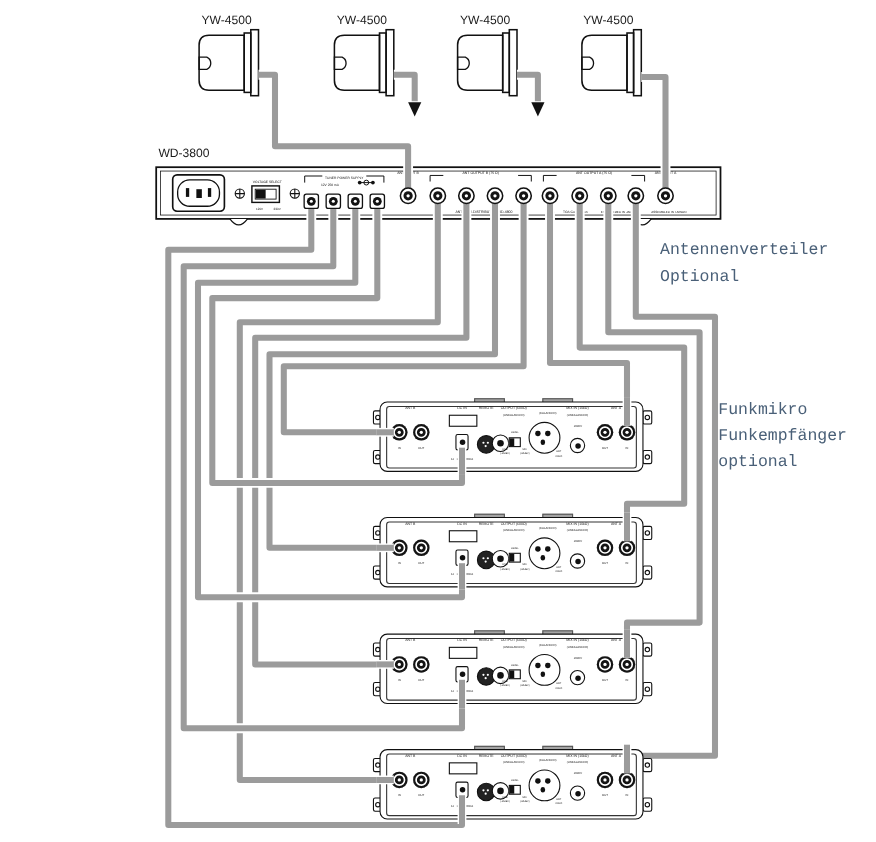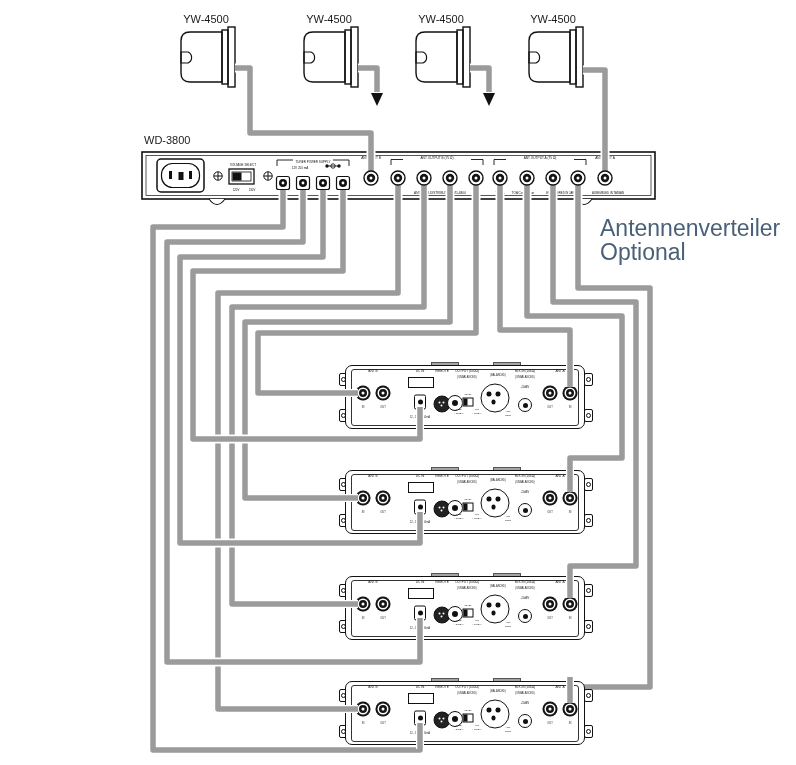--- a/index.html
+++ b/index.html
@@ -14,21 +14,21 @@
   .cc{stroke:var(--cable);stroke-width:5.5;fill:none;stroke-linejoin:round;}
   .csB{stroke:#fff;stroke-width:8;fill:none;stroke-linejoin:round;}
   
   text{fill:#111;font-family:"Liberation Sans",sans-serif;} .t32{font-size:3.2px;} .t3{font-size:3px;}
   .t28{font-size:2.8px;} .tb{font-size:4.4px;font-weight:bold;}
   .oln{stroke:#111;fill:none;}
   
   .yw{position:absolute;font-size:11px;transform:translateX(-50%);z-index:3;}
   .note{position:absolute;font-size:10.5px;color:#2b2b2b;z-index:3;}
   .model{position:absolute;font-size:11px;z-index:3;}
-  .ann{position:absolute;font-size:23px;line-height:24px;color:var(--blue);z-index:3;}
+  .ann{position:absolute;font-size:15px;line-height:24px;color:var(--blue);z-index:3;font-family:Liberation Mono, monospace;}
   
   .receiver{position:absolute;left:345px;width:240px;height:64px;z-index:2;}
   .r-body{position:absolute;inset:0;border:1.6px solid #111;border-radius:7px;background:#fff;}
   .r-inner{position:absolute;inset:3.5px 6px;border:1px solid #333;border-radius:3px;}
   .ear{position:absolute;width:7px;height:11px;border:1.2px solid #111;border-radius:2px;background:#fff;}
   .ear::after{content:"";position:absolute;left:1.2px;top:3px;width:3px;height:3px;border:0.8px solid #111;border-radius:50%;}
   .ttab{position:absolute;top:-3px;width:26px;height:4px;background:#a5a5a5;border:1px solid #555;}
   .rlbl{position:absolute;font-size:3.2px;white-space:nowrap;transform:translateX(-50%);z-index:4;}
   .rs{font-size:2.6px;} .rxs{font-size:2.2px;}
   .bnc{position:absolute;width:15px;height:15px;border-radius:50%;background:#141414;
@@ -257,20 +257,25 @@
 
   <div class="yw" style="left:206px;top:13px">YW-4500</div>
   <div class="yw" style="left:329px;top:13px">YW-4500</div>
   <div class="yw" style="left:441px;top:13px">YW-4500</div>
   <div class="yw" style="left:553px;top:13px">YW-4500</div>
   <div class="model" style="left:144px;top:134px">WD-3800</div>
   <div class="ann" style="left:600px;top:216px">
     <div>Antennenverteiler</div>
     <div>Optional</div>
   </div>
+  <div class="ann" style="left:653px;top:361px">
+    <div>Funkmikro</div>
+    <div>Funkempfänger</div>
+    <div>optional</div>
+  </div>
 
   <svg id="layerB" width="796" height="765" viewBox="0 0 796 765">
     <g>
       <path class="csB" d="M342,393 H358"></path>
         <path class="cc" d="M342,393 H358"></path>
       <path class="csB" d="M342,498 H358"></path>
         <path class="cc" d="M342,498 H358"></path>
       <path class="csB" d="M342,604 H358"></path>
         <path class="cc" d="M342,604 H358"></path>
       <path class="csB" d="M342,709 H358"></path>

